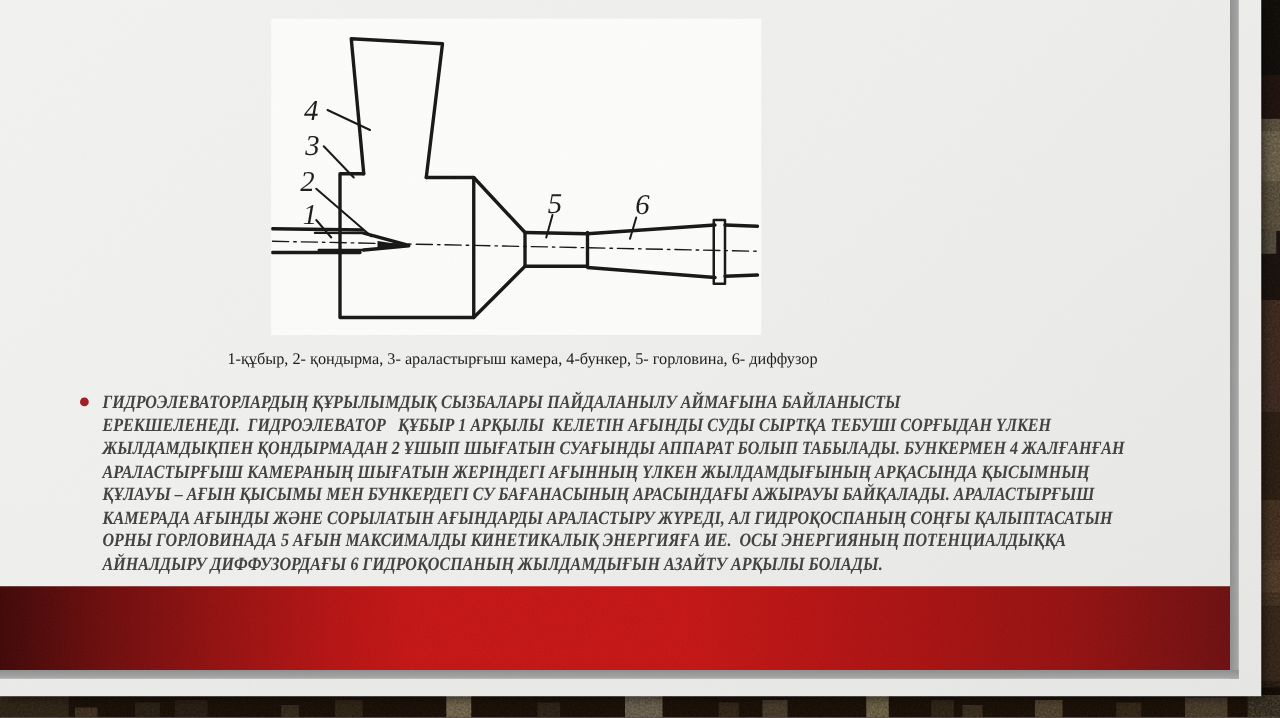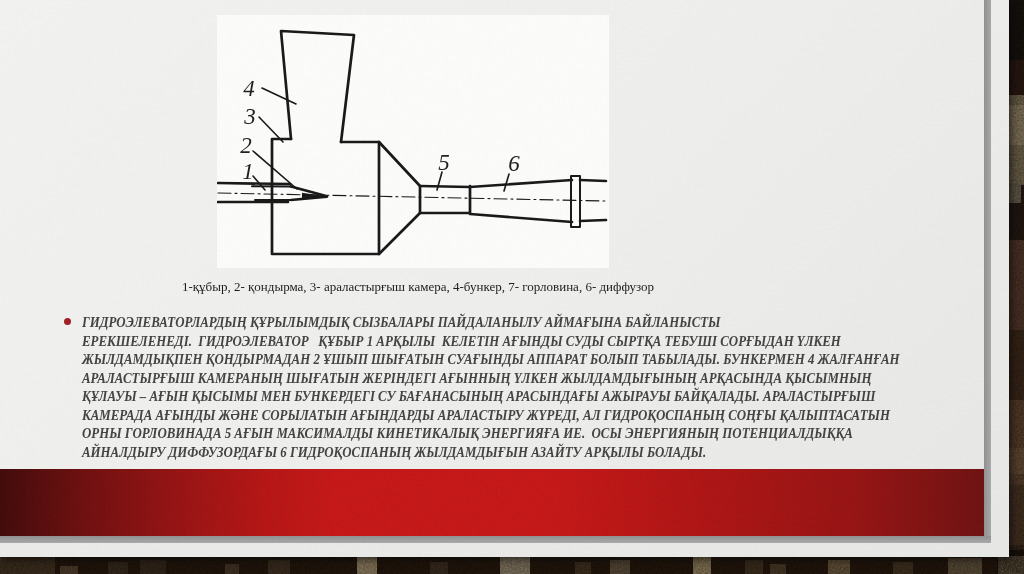--- a/index.html
+++ b/index.html
@@ -105,21 +105,21 @@
     <g fill="#1c1c1c" stroke="none" font-family="'Liberation Serif',serif" font-style="italic" font-size="23px" text-anchor="middle">
       <text x="32" y="81">4</text>
       <text x="33" y="109">3</text>
       <text x="29" y="138">2</text>
       <text x="31" y="164">1</text>
       <text x="227" y="155">5</text>
       <text x="297" y="156">6</text>
     </g>
   </svg>
 
-  <div class="abs" style="left:0;top:279px;width:836px;text-align:center;font-size:13px;color:#1a1a1a;font-family:'Liberation Serif',serif;">1-құбыр, 2- қондырма, 3- араластырғыш камера, 4-бункер, 7- горловина, 6- диффузор</div>
+  <div class="abs" style="left:0;top:279px;width:836px;text-align:center;font-size:13px;color:#1a1a1a;font-family:'Liberation Serif',serif;">1-құбыр, 2- қондырма, 3- араластырғыш камера, 4-бункер, 5- горловина, 6- диффузор</div>
 
   <div class="abs" style="left:64px;top:318px;width:7px;height:7px;border-radius:50%;background:#a11b22;"></div>
 
   <div class="tline" style="top:315.3px;">ГИДРОЭЛЕВАТОРЛАРДЫҢ ҚҰРЫЛЫМДЫҚ СЫЗБАЛАРЫ ПАЙДАЛАНЫЛУ АЙМАҒЫНА БАЙЛАНЫСТЫ</div>
   <div class="tline" style="top:333.8px;">ЕРЕКШЕЛЕНЕДІ.  ГИДРОЭЛЕВАТОР   ҚҰБЫР 1 АРҚЫЛЫ  КЕЛЕТІН АҒЫНДЫ СУДЫ СЫРТҚА ТЕБУШІ СОРҒЫДАН ҮЛКЕН</div>
   <div class="tline" style="top:352.3px;">ЖЫЛДАМДЫҚПЕН ҚОНДЫРМАДАН 2 ҰШЫП ШЫҒАТЫН СУАҒЫНДЫ АППАРАТ БОЛЫП ТАБЫЛАДЫ. БУНКЕРМЕН 4 ЖАЛҒАНҒАН</div>
   <div class="tline" style="top:370.8px;">АРАЛАСТЫРҒЫШ КАМЕРАНЫҢ ШЫҒАТЫН ЖЕРІНДЕГІ АҒЫННЫҢ ҮЛКЕН ЖЫЛДАМДЫҒЫНЫҢ АРҚАСЫНДА ҚЫСЫМНЫҢ</div>
   <div class="tline" style="top:389.3px;">ҚҰЛАУЫ – АҒЫН ҚЫСЫМЫ МЕН БУНКЕРДЕГІ СУ БАҒАНАСЫНЫҢ АРАСЫНДАҒЫ АЖЫРАУЫ БАЙҚАЛАДЫ. АРАЛАСТЫРҒЫШ</div>
   <div class="tline" style="top:407.8px;">КАМЕРАДА АҒЫНДЫ ЖӘНЕ СОРЫЛАТЫН АҒЫНДАРДЫ АРАЛАСТЫРУ ЖҮРЕДІ, АЛ ГИДРОҚОСПАНЫҢ СОҢҒЫ ҚАЛЫПТАСАТЫН</div>
   <div class="tline" style="top:426.3px;">ОРНЫ ГОРЛОВИНАДА 5 АҒЫН МАКСИМАЛДЫ КИНЕТИКАЛЫҚ ЭНЕРГИЯҒА ИЕ.  ОСЫ ЭНЕРГИЯНЫҢ ПОТЕНЦИАЛДЫҚҚА</div>

